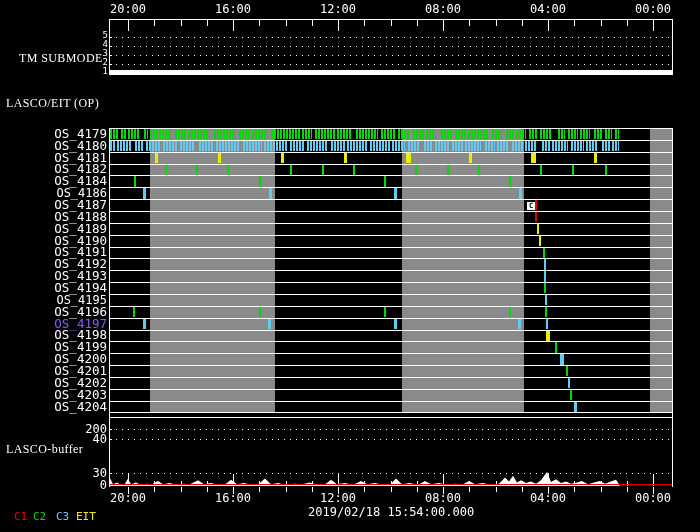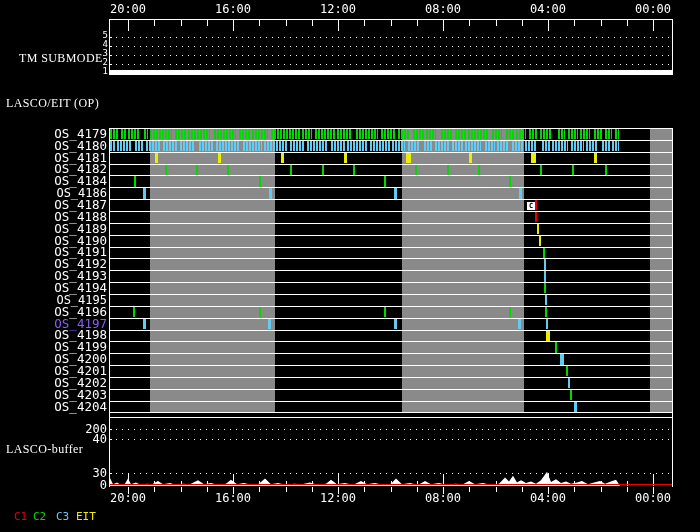--- a/index.html
+++ b/index.html
@@ -11,20 +11,21 @@
   #buf-label{left:6px;top:442px;}
   #date-label{position:absolute;left:308px;top:505px;font-size:12px;color:#fff;white-space:pre;}
 </style>
 </head>
 <body>
 
 <div id="stage">
   <span id="tm-label" class="panel-label">TM SUBMODE</span>
   <span id="op-label" class="panel-label">LASCO/EIT (OP)</span>
   <span id="buf-label" class="panel-label">LASCO-buffer</span>
+  <span id="date-label">2019/02/18 15:54:00.000</span>
 <div style="position: absolute; left: 109px; top: 19px; width: 564px; height: 1px; background: rgb(255, 255, 255);"></div>
     <div style="position: absolute; left: 128px; top: 20px; width: 1px; height: 11px; background: rgb(255, 255, 255);"></div>
     <div style="position: absolute; left: 128px; top: 487px; width: 1px; height: 7px; background: rgb(255, 255, 255);"></div>
     <div style="position: absolute; left: 128px; top: 474px; width: 1px; height: 12px; background: rgb(255, 255, 255);"></div>
     <div style="position: absolute; left: 154.25px; top: 20px; width: 1px; height: 6px; background: rgb(255, 255, 255);"></div>
     <div style="position: absolute; left: 154.25px; top: 487px; width: 1px; height: 5px; background: rgb(255, 255, 255);"></div>
     <div style="position: absolute; left: 154.25px; top: 481px; width: 1px; height: 5px; background: rgb(255, 255, 255);"></div>
     <div style="position: absolute; left: 180.5px; top: 20px; width: 1px; height: 6px; background: rgb(255, 255, 255);"></div>
     <div style="position: absolute; left: 180.5px; top: 487px; width: 1px; height: 5px; background: rgb(255, 255, 255);"></div>
     <div style="position: absolute; left: 180.5px; top: 481px; width: 1px; height: 5px; background: rgb(255, 255, 255);"></div>

